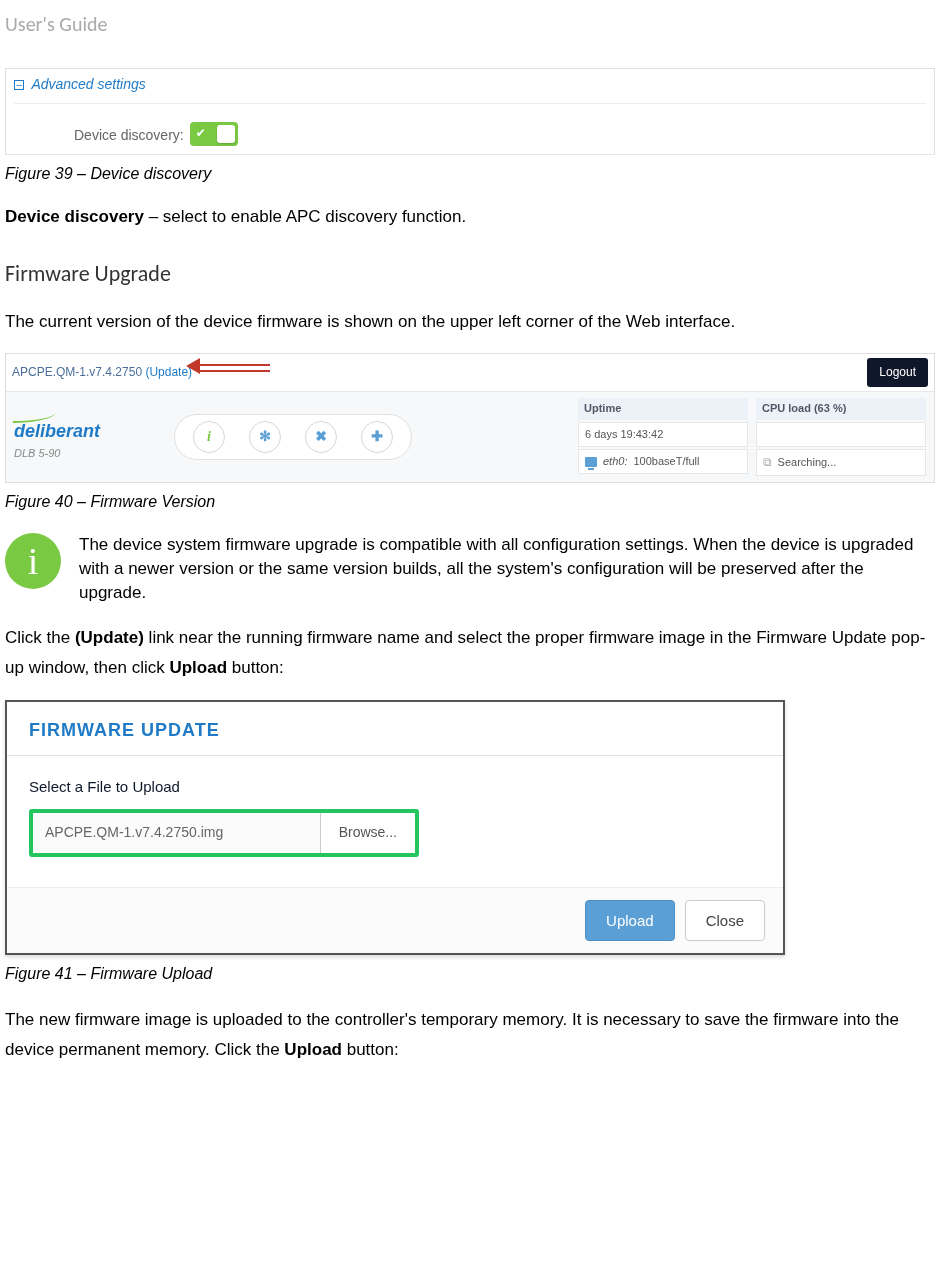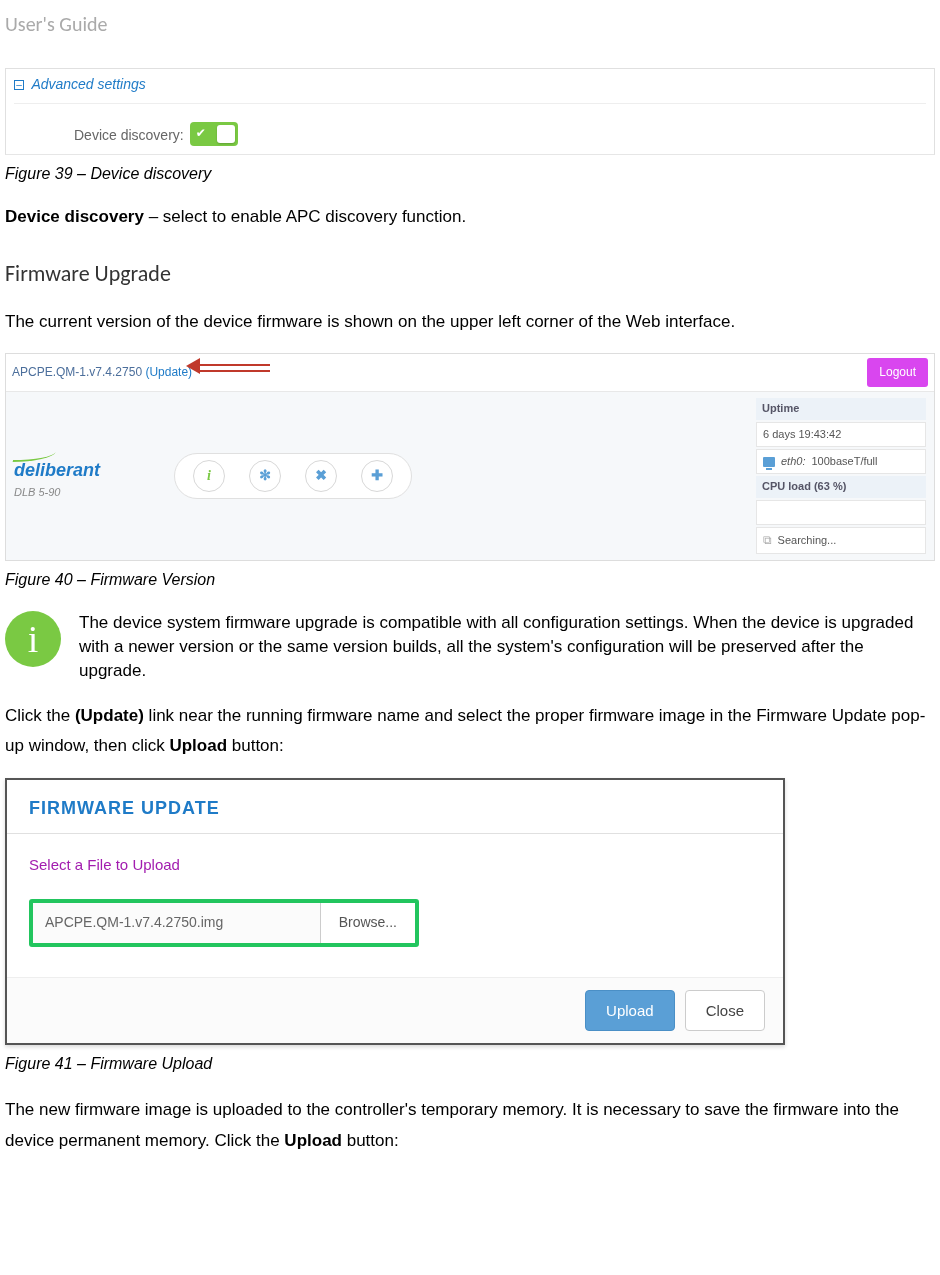--- a/index.html
+++ b/index.html
@@ -136,21 +136,21 @@
   .arrow::after {
     content: "";
     position: absolute;
     left: 0;
     top: -1px;
     border-top: 8px solid transparent;
     border-bottom: 8px solid transparent;
     border-right: 14px solid #c0392b;
   }
   .logout-btn {
-    background: #d946ef;
+    background: #0f172a;
     color: #fff;
     font-size: 12px;
     padding: 6px 12px;
     border-radius: 3px;
   }
   .fig40-body {
     display: flex;
     align-items: center;
     padding: 6px 8px;
     background: #f6f8fa;
@@ -198,23 +198,22 @@
     align-items: center;
     justify-content: center;
     color: #5a9fd6;
     font-size: 14px;
     font-family: Arial;
     font-weight: bold;
   }
   .stats {
     margin-left: auto;
     display: flex;
-    gap: 2px;
+    gap: 8px;
     font-size: 11px;
-    flex-direction: column;
   }
   .stat-col {
     width: 170px;
   }
   .stat-top {
     background: #ecf2f8;
     padding: 3px 6px;
     color: #556;
     font-weight: bold;
   }
@@ -271,23 +270,23 @@
     font-weight: bold;
     font-size: 18px;
     letter-spacing: 1px;
     padding: 16px 22px 12px;
     border-bottom: 1px solid #e0e0e0;
   }
   .fig41-body {
     padding: 20px 22px 30px;
   }
   .fig41-body .lbl {
-    color: #a21caf;
+    color: #0f172a;
     font-size: 15px;
-    margin-bottom: 24px;
+    margin-bottom: 12px;
   }
   .file-row {
     display: flex;
     width: 390px;
     border: 4px solid #22c55e;
     border-radius: 3px;
     overflow: hidden;
   }
   .file-name {
     flex: 1;

